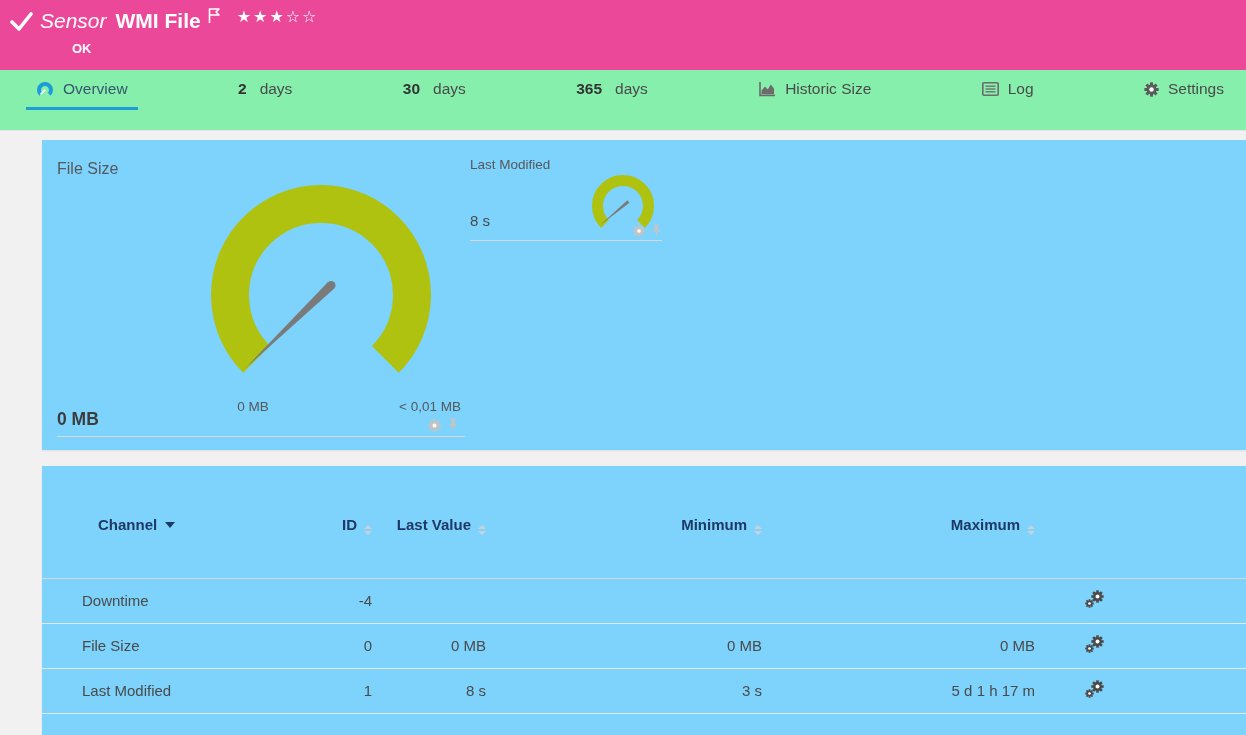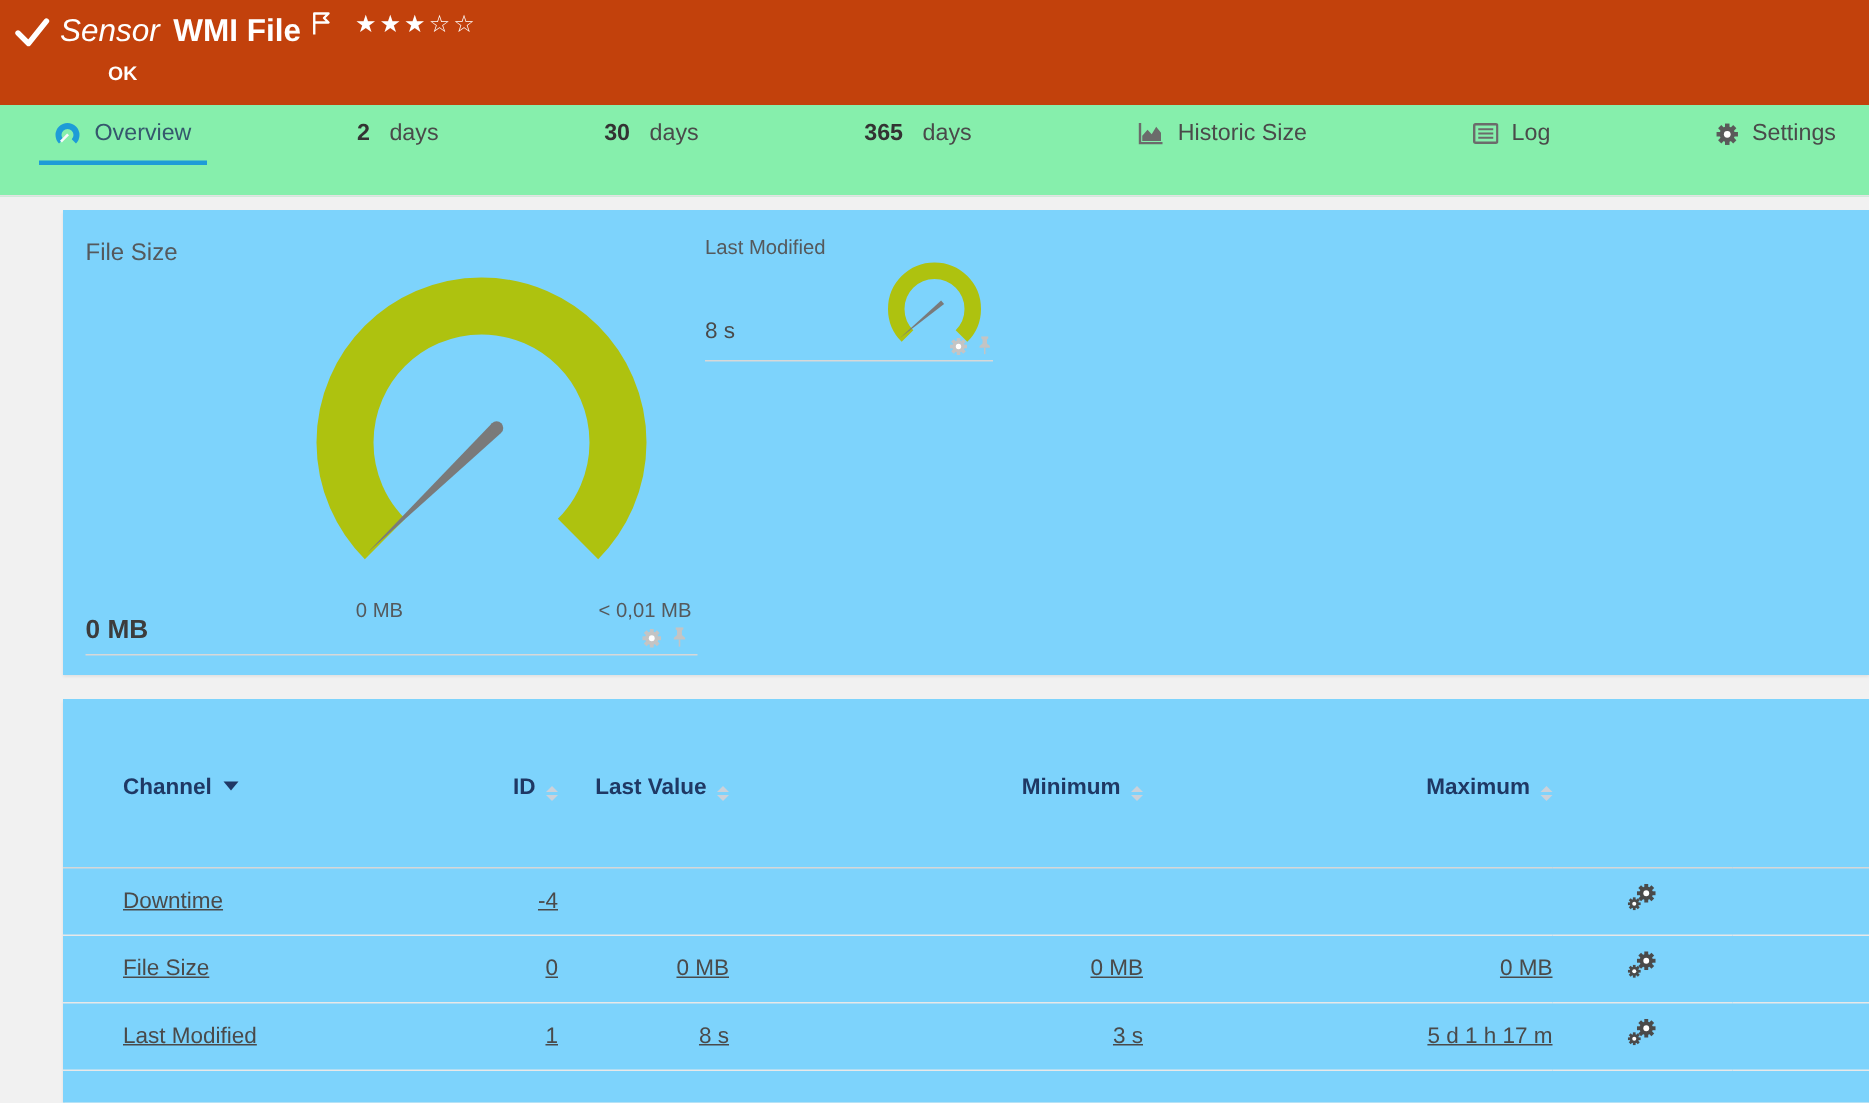--- a/index.html
+++ b/index.html
@@ -2,21 +2,21 @@
 <html><head>
 <meta charset="utf-8">
 <style>
   * { box-sizing: border-box; margin: 0; padding: 0; }
   body {
     width: 1246px; height: 735px; overflow: hidden;
     font-family: "Liberation Sans", "DejaVu Sans", sans-serif;
     background: #f1f1f1; position: relative;
   }
   
-  .topbar { position: relative; height: 70px; background: #c2410c; color: #fff; padding-left: 12px; }
+  .topbar { position: relative; height: 70px; background: #ec4899; color: #fff; padding-left: 12px; }
   .check-icon { position: absolute; left: 10px; top: 11px; }
   .sensor-line { position: absolute; left: 40px; top: 6px; display: flex; align-items: flex-start; }
   .sensor-kind { font-style: italic; font-weight: 400; font-size: 21px; margin-right: 9px; line-height: 30px; }
   .sensor-title { font-weight: 700; font-size: 21px; line-height: 30px; }
   .flag-icon { margin-left: 7px; margin-top: 2px; }
   .stars { margin-left: 16px; font-size: 16px; letter-spacing: 2px; line-height: 22px; cursor: pointer; }
   .status-ok { position: absolute; left: 72px; top: 41px; font-size: 13px; font-weight: 700; }
   
   .tabstrip {
     height: 61px; background: #86efac; border-bottom: 1px solid #e3e3e3;
@@ -62,24 +62,24 @@
   .mini-gauge { position: absolute; left: 121px; top: 20px; }
   .mini-value { position: absolute; left: 0; top: 58px; font-size: 15px; color: #4a4a4a; }
   .mini-panel .panel-tools { right: 0; bottom: 3px; }
   .tool-btn { cursor: pointer; line-height: 0; }
   
   table.channels { width: 100%; border-collapse: collapse; font-size: 15px; table-layout: fixed; }
   .channels th {
     color: #1f3864; font-weight: 700; text-align: right; vertical-align: top;
     height: 62px; border-bottom: 1px solid #d7d7d7; padding: 0; cursor: pointer;
   }
-  .channels th.col-channel { text-align: left; padding-left: 40px; }
+  .channels th.col-channel { text-align: left; padding-left: 56px; }
   .channels td {
     height: 45px; border-bottom: 1px solid #e8e8e8; color: #4a4a4a;
-    text-align: right; padding: 0; text-decoration: underline;
+    text-align: right; padding: 0;
   }
   .channels td.col-channel { text-align: left; padding-left: 40px; }
   .channels td.col-gear, .channels th.col-gear { text-align: center; }
   .sort-icon { display: inline-flex; flex-direction: column; gap: 2px; margin-left: 7px; vertical-align: 1px; }
   .sort-icon .up   { width: 0; height: 0; border-left: 4px solid transparent; border-right: 4px solid transparent; border-bottom: 4px solid #ccd1d9; }
   .sort-icon .down { width: 0; height: 0; border-left: 4px solid transparent; border-right: 4px solid transparent; border-top: 4px solid #ccd1d9; }
   .filter-caret { display: inline-block; width: 0; height: 0; margin-left: 8px; vertical-align: 2px;
     border-left: 5px solid transparent; border-right: 5px solid transparent; border-top: 6px solid #1f3864; }
   .row-gear { color: #4a4a4a; cursor: pointer; }
   .hidden-defs { position: absolute; width: 0; height: 0; overflow: hidden; }

